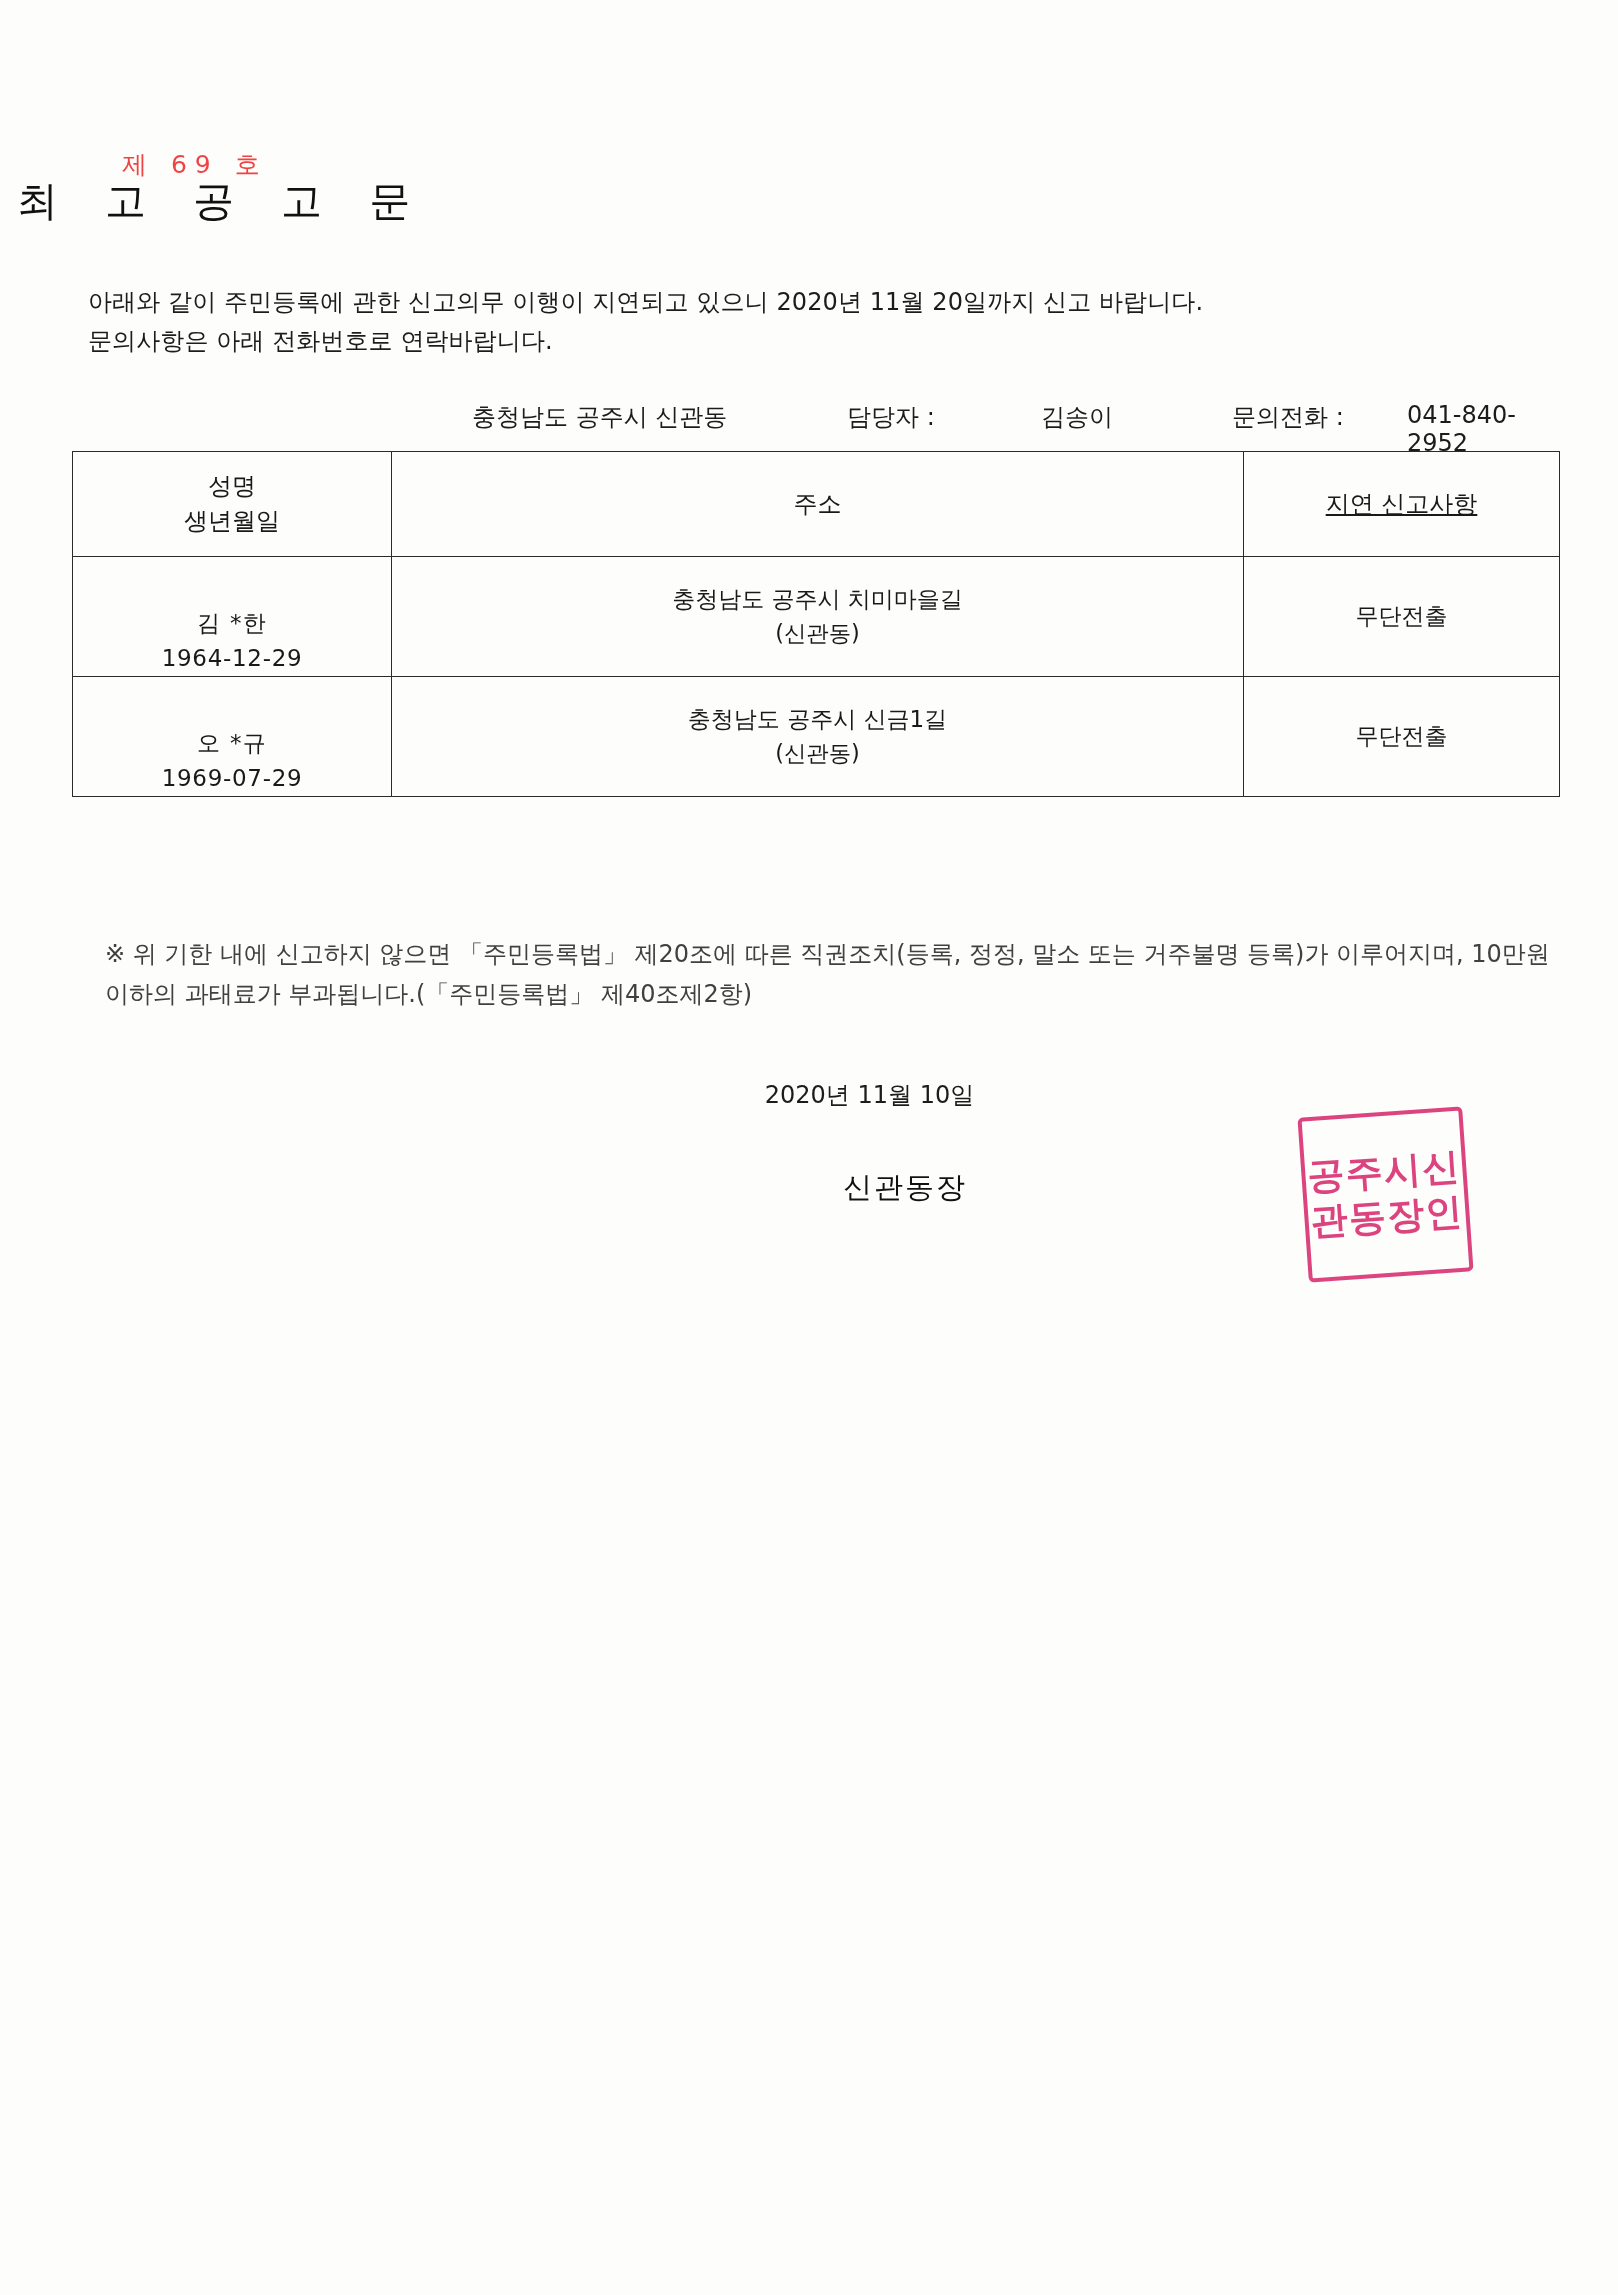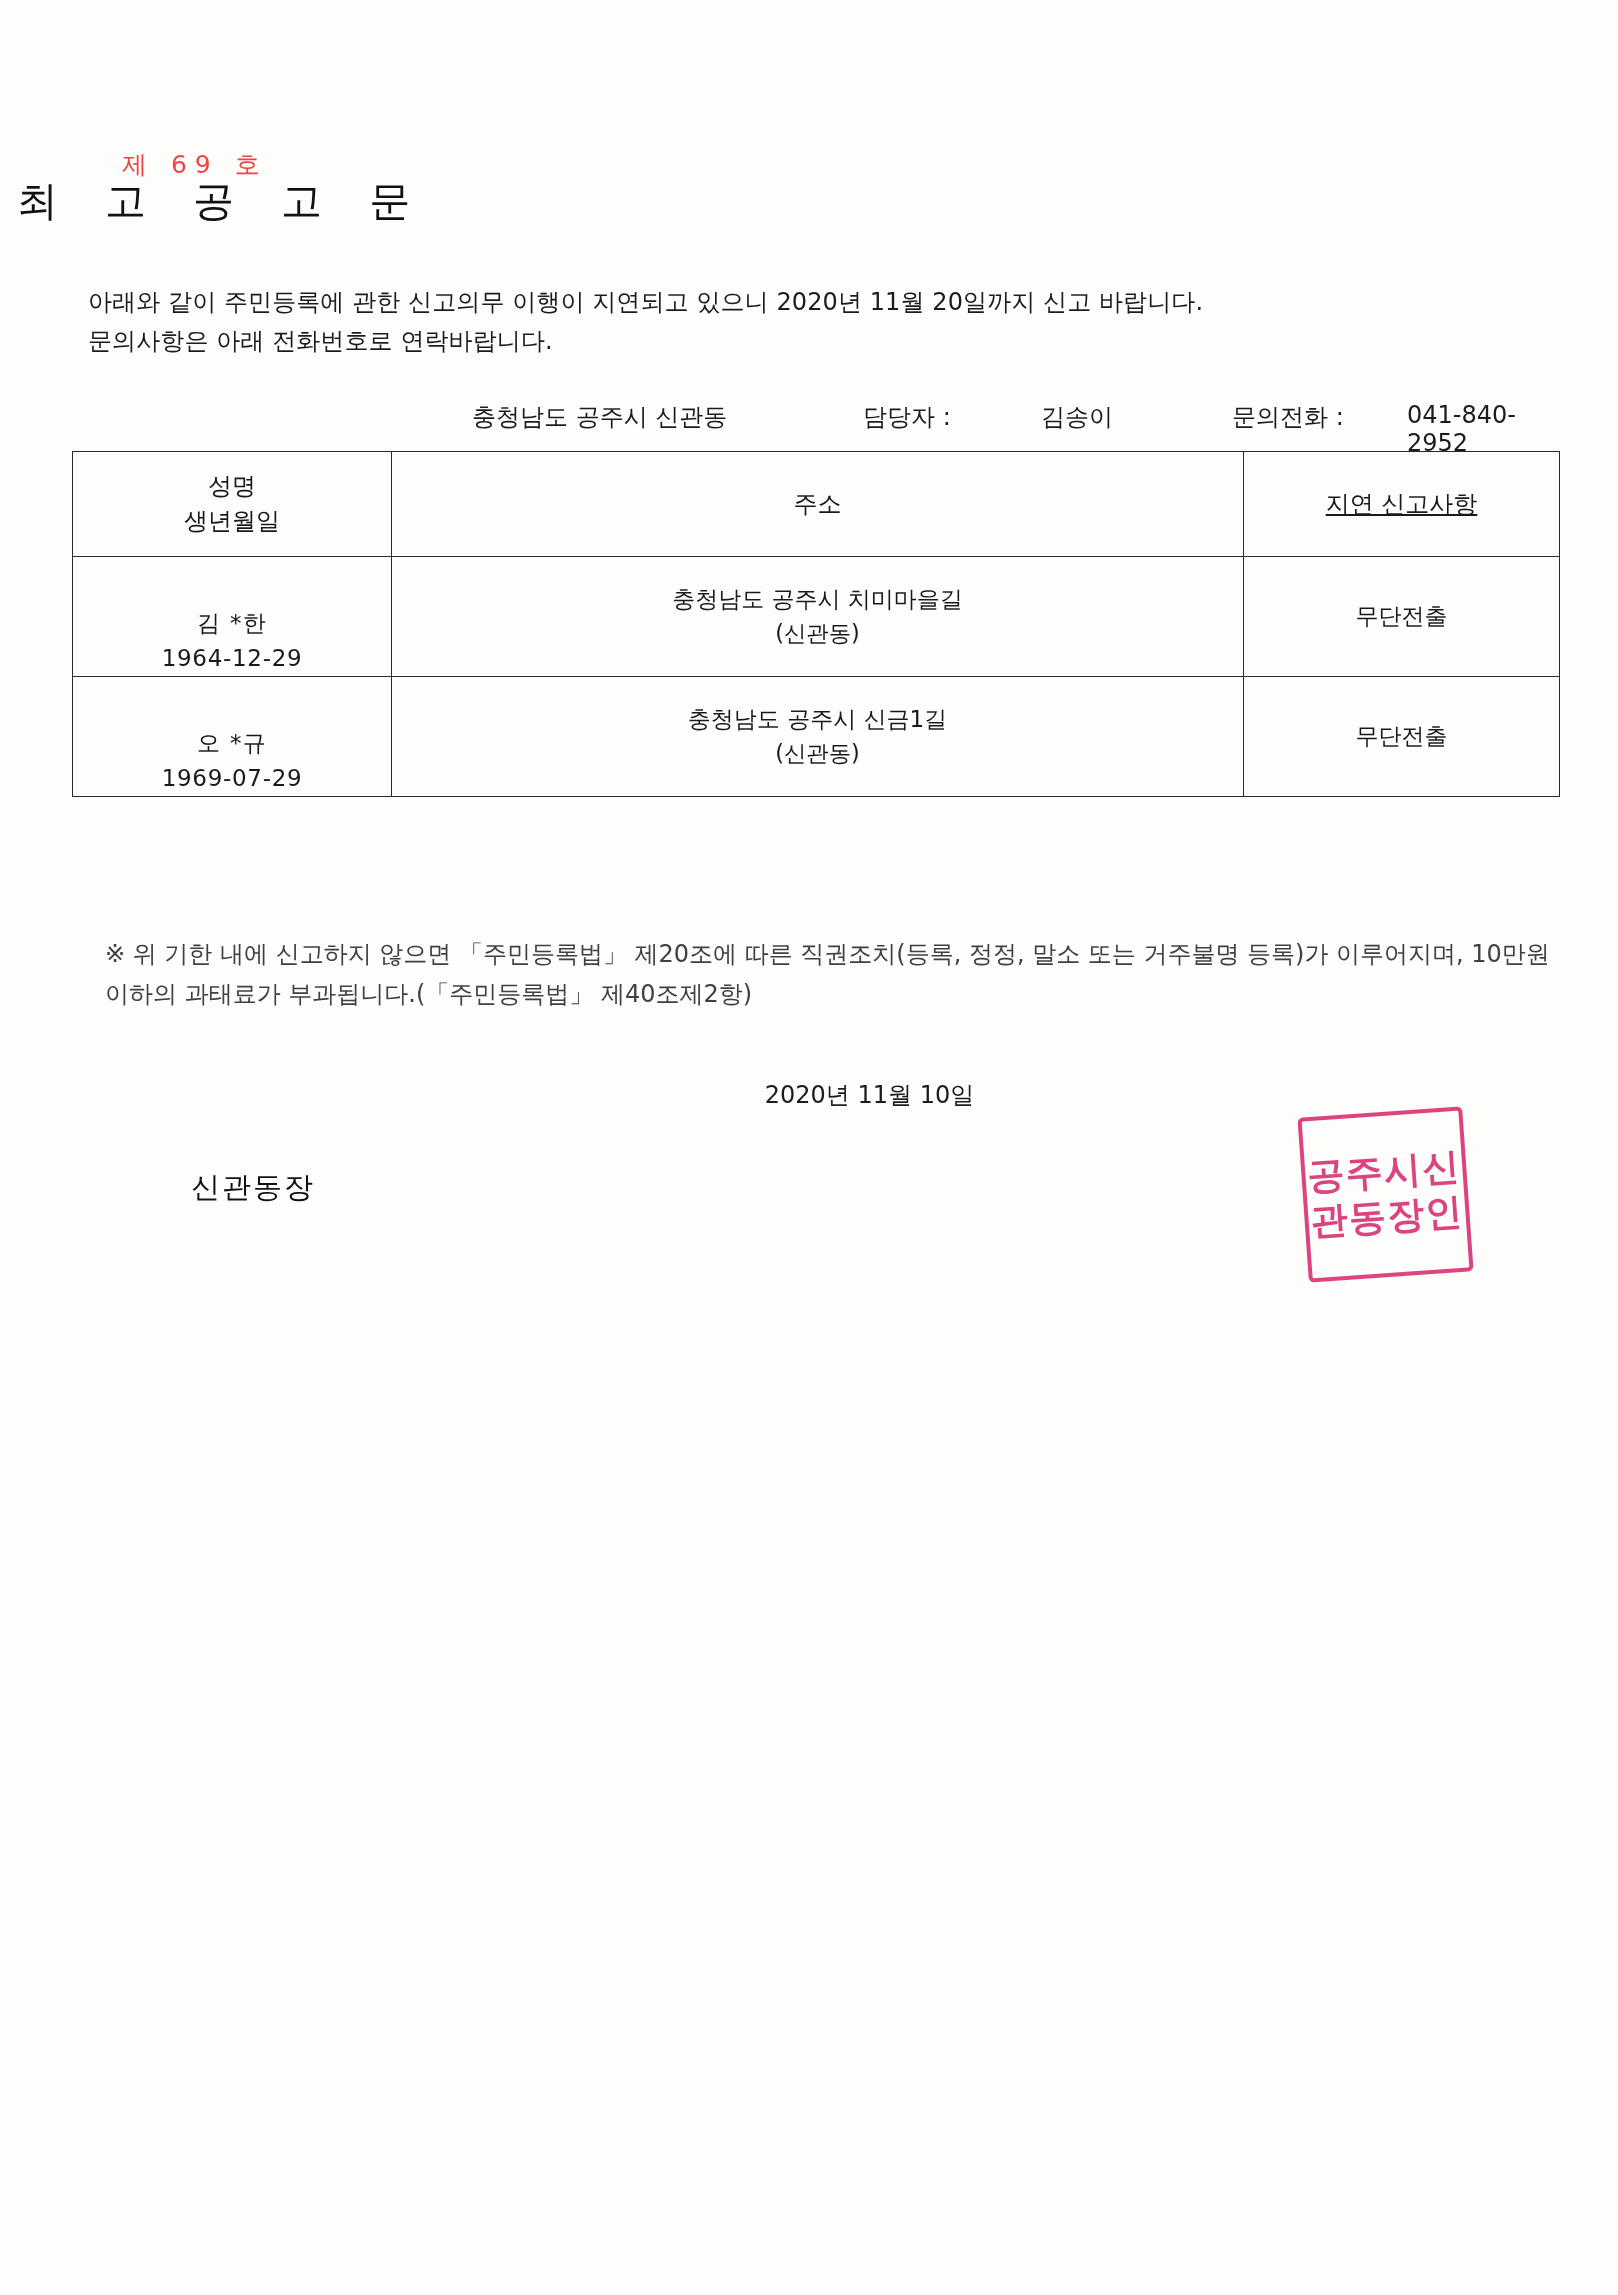--- a/index.html
+++ b/index.html
@@ -56,21 +56,21 @@
     right: 97px;
     font-size: 24px;
     color: #1c1c1c;
   }
   .contact-line .office {
     position: absolute;
     left: 375px;
   }
   .contact-line .charge-label {
     position: absolute;
-    left: 766px;
+    left: 750px;
   }
   .contact-line .charge-name {
     position: absolute;
     left: 944px;
   }
   .contact-line .tel-label {
     position: absolute;
     left: 1135px;
   }
   .contact-line .tel-value {
@@ -128,20 +128,21 @@
     font-size: 24px;
     color: #1c1c1c;
     padding-left: 120px;
     box-sizing: border-box;
   }
   .signer {
     position: absolute;
     top: 1168px;
     left: 0;
     right: 0;
+    text-align: center;
     font-size: 29px;
     letter-spacing: 2px;
     color: #111;
     padding-left: 191px;
     box-sizing: border-box;
   }
   .seal {
     position: absolute;
     left: 1303px;
     top: 1112px;

